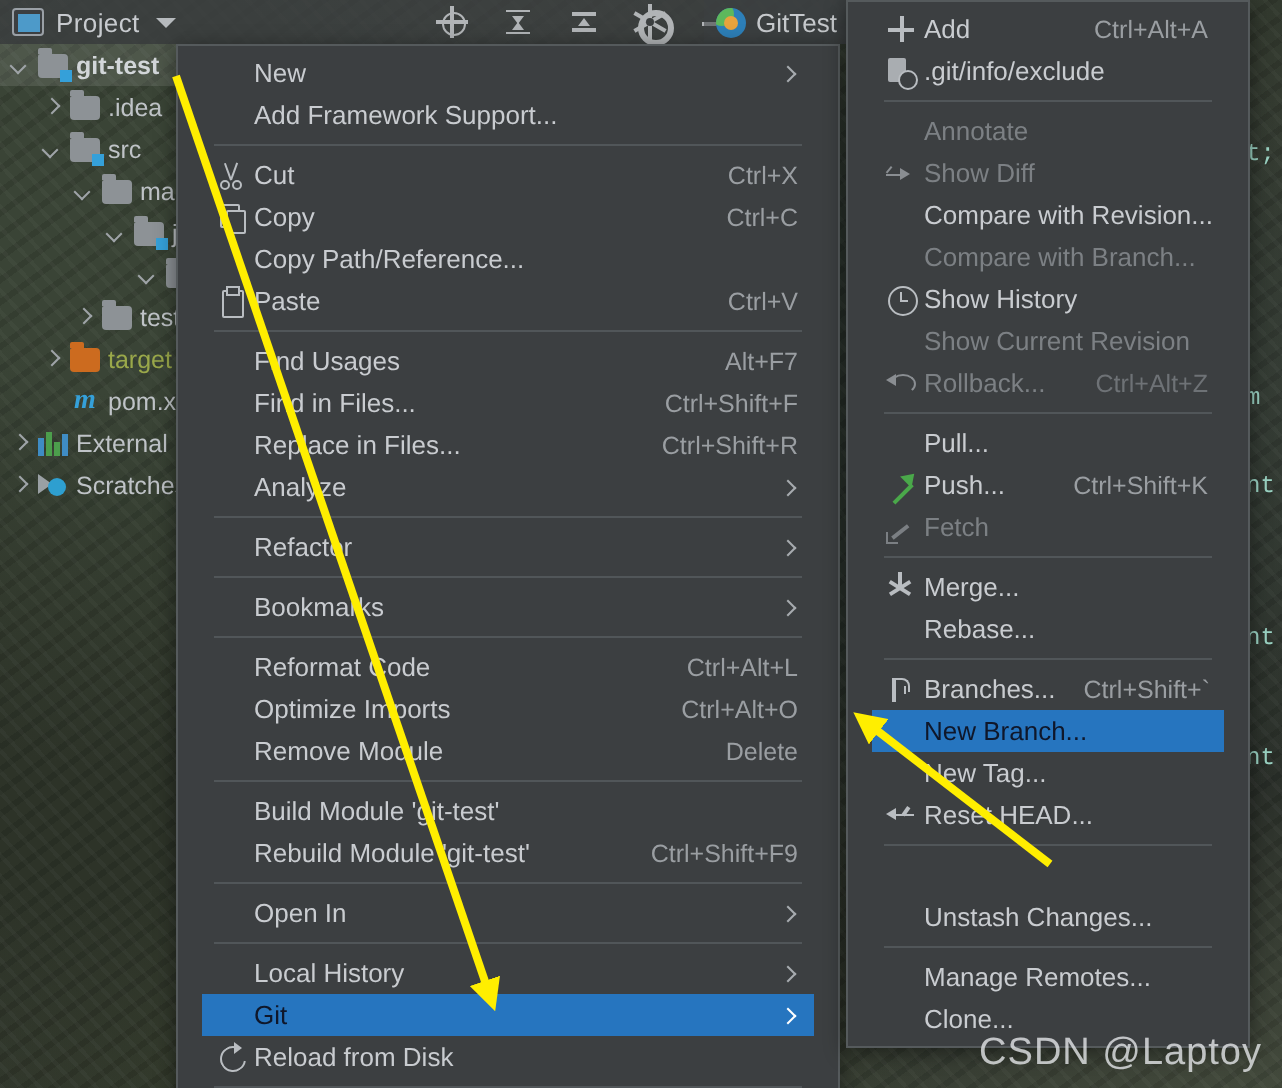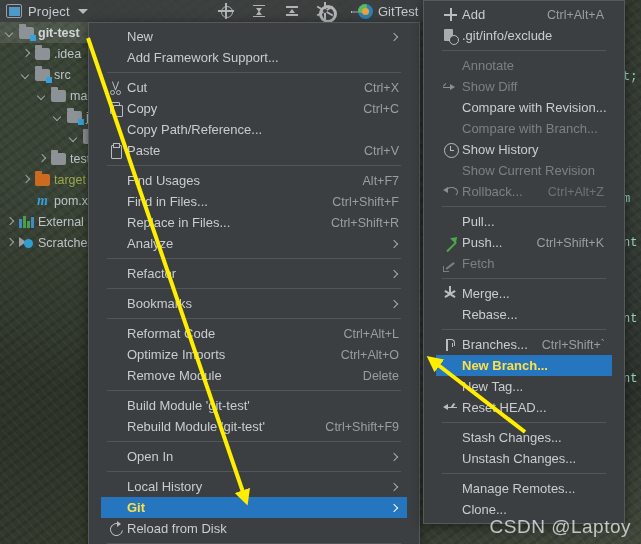--- a/index.html
+++ b/index.html
@@ -256,21 +256,21 @@
   }
   .mi .mi-arrow::before{
     content:""; position:absolute; left:2px; top:2.2px;
     width:5px;height:5px;
     border-top:1.5px solid #a7abaf; border-right:1.5px solid #a7abaf;
     transform: rotate(45deg);
   }
   .mi.disabled .mi-label { color: #7c8084; }
   .mi.disabled .mi-short { color: #6e7276; }
   .mi.sel { background: #2675bf; }
-  .mi.sel .mi-label, .mi.sel .mi-short { color: #fde047; font-weight: bold; }
+  .mi.sel .mi-label, .mi.sel .mi-short { color: #0f172a; }
   .mi.sel .mi-arrow::before { border-color: #ffffff; }
 
   .msep { height: 1px; background: #515659; margin: 4px 6px; }
 
   
   .g-cut, .g-copy, .g-paste, .g-reload, .g-add, .g-exclude,
   .g-diff, .g-clock, .g-rollback, .g-push, .g-fetch, .g-merge,
   .g-branch, .g-reset { position:absolute; inset:0; }
 
   .g-cut::before, .g-cut::after{
@@ -767,21 +767,20 @@
       </div>
       <div class="mi">
         <span class="mi-ic">
           <span class="g-reset"><i></i><b></b></span>
         </span>
         <span class="mi-label">Reset HEAD...</span>
       </div>
       <div class="msep"></div>
       <div class="mi">
         <span class="mi-ic"></span>
-        <span class="mi-label">Stash Changes...</span>
       </div>
       <div class="mi">
         <span class="mi-ic"></span>
         <span class="mi-label">Unstash Changes...</span>
       </div>
       <div class="msep"></div>
       <div class="mi">
         <span class="mi-ic"></span>
         <span class="mi-label">Manage Remotes...</span>
       </div>

